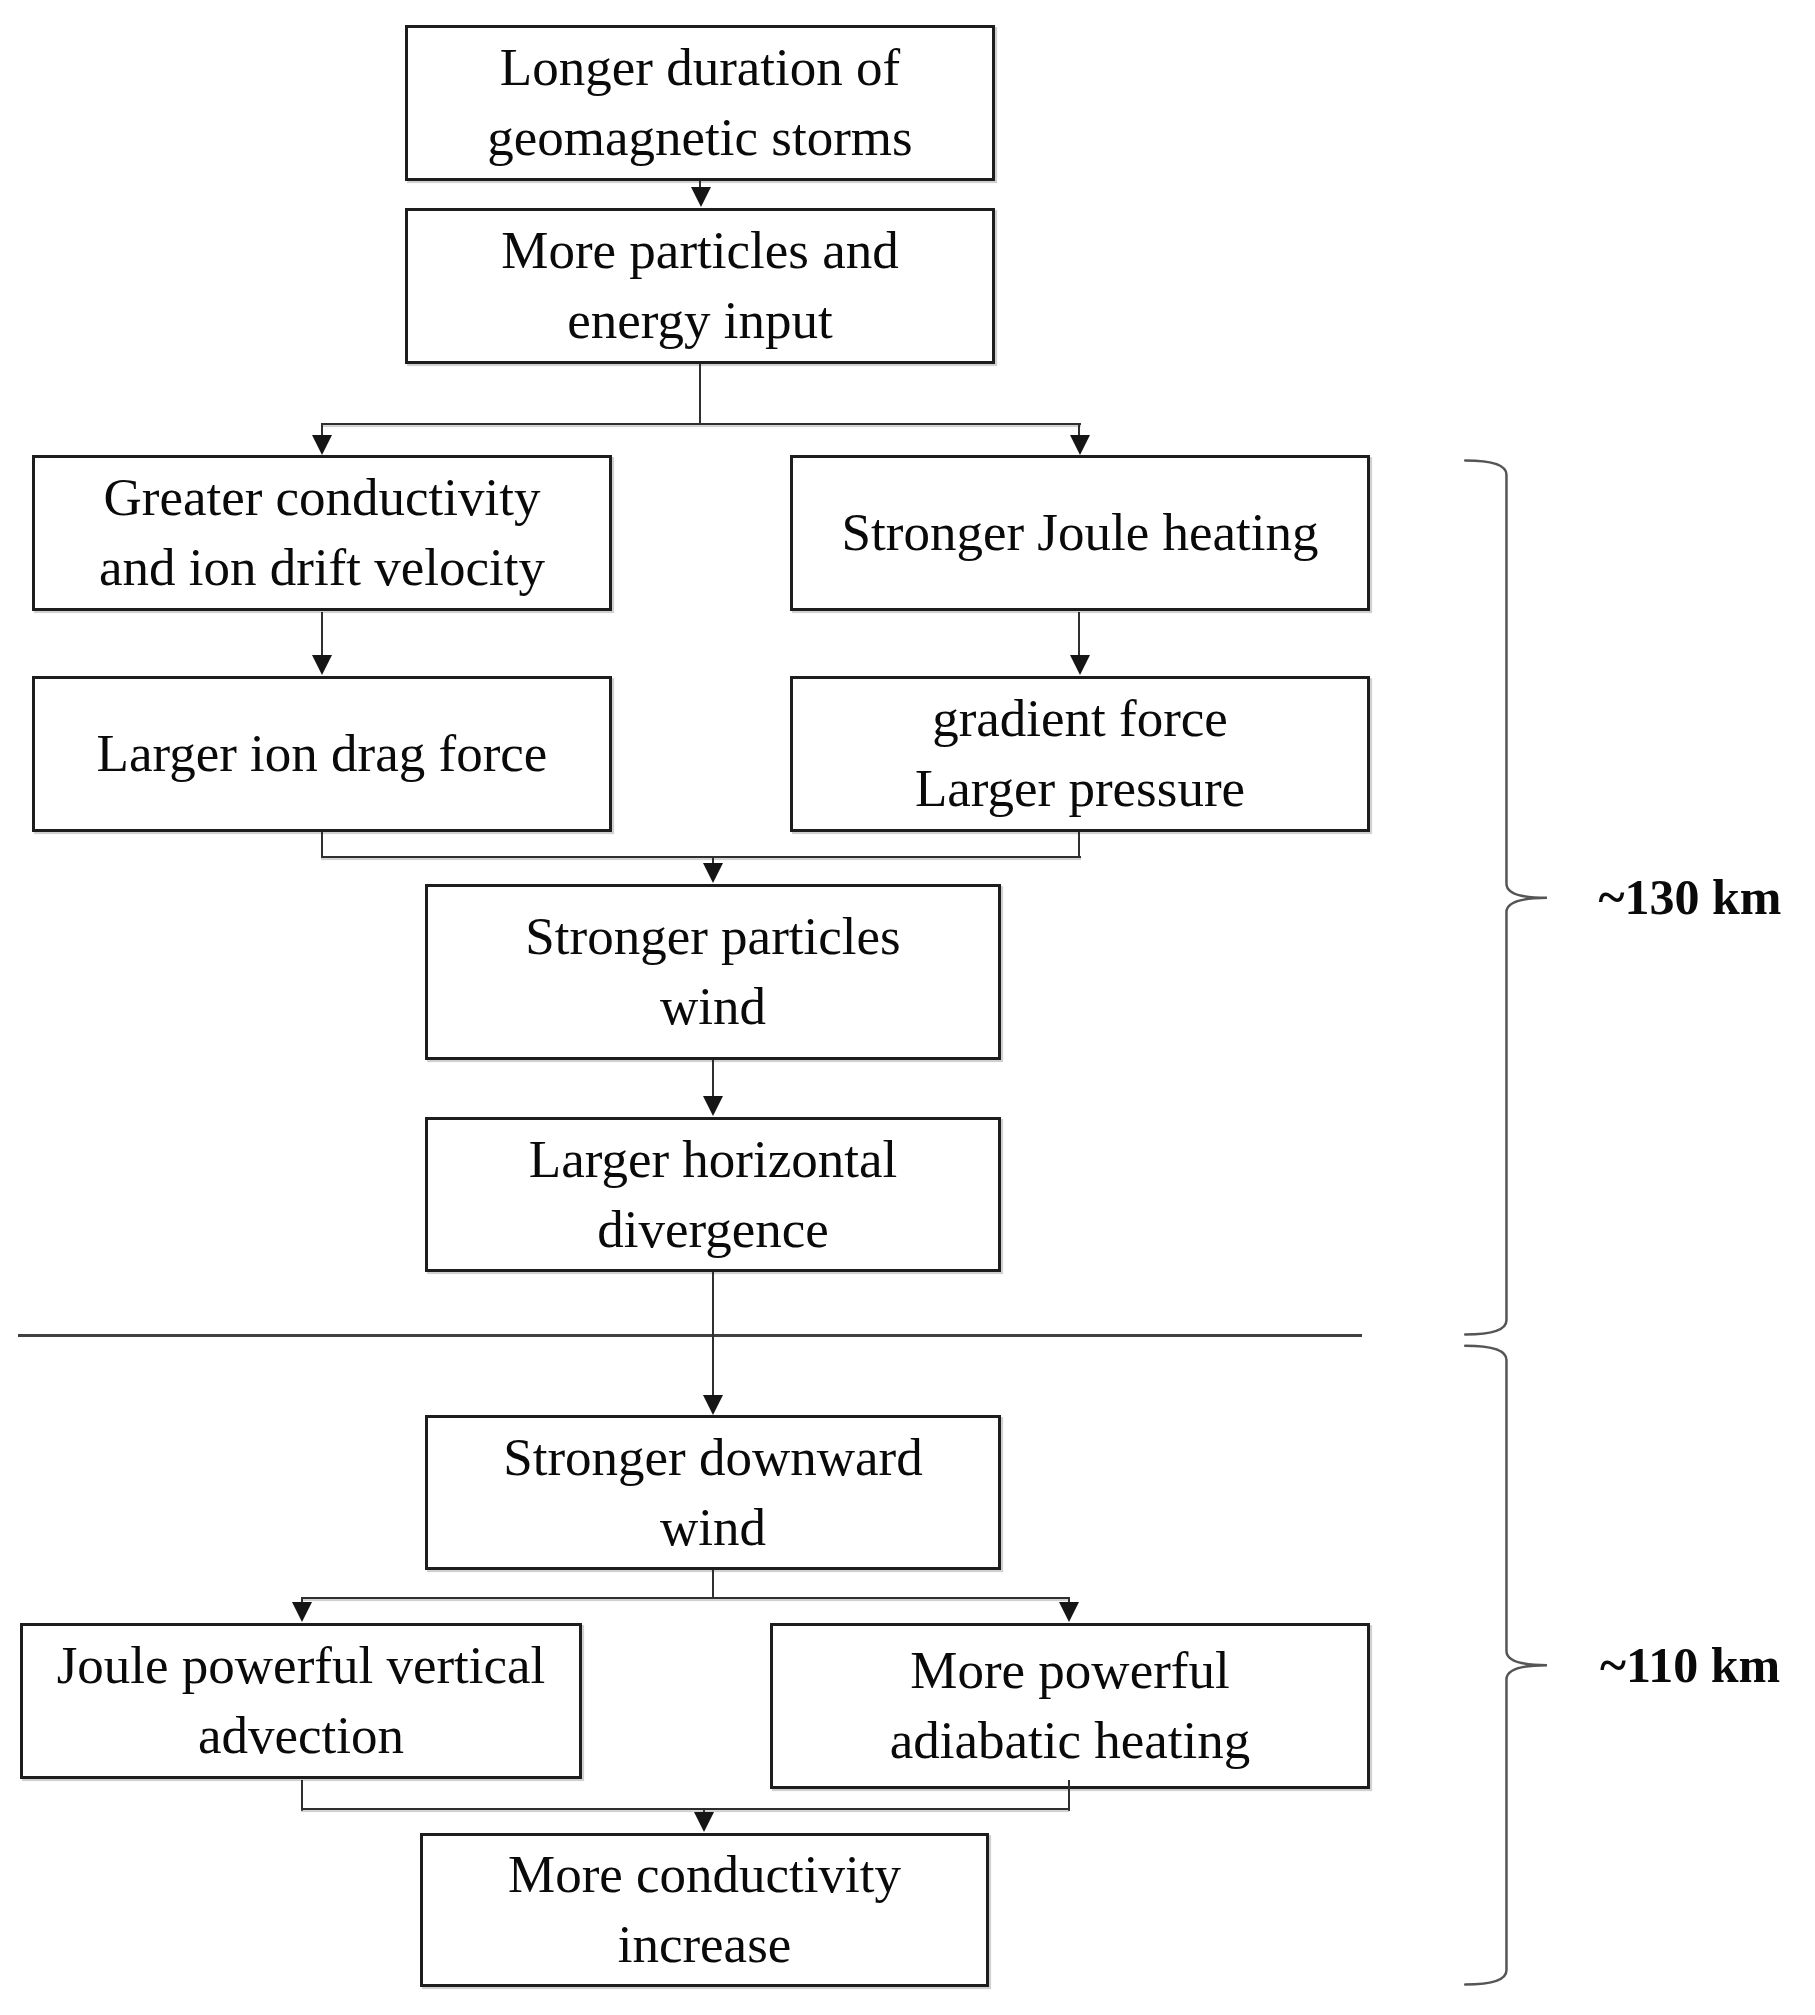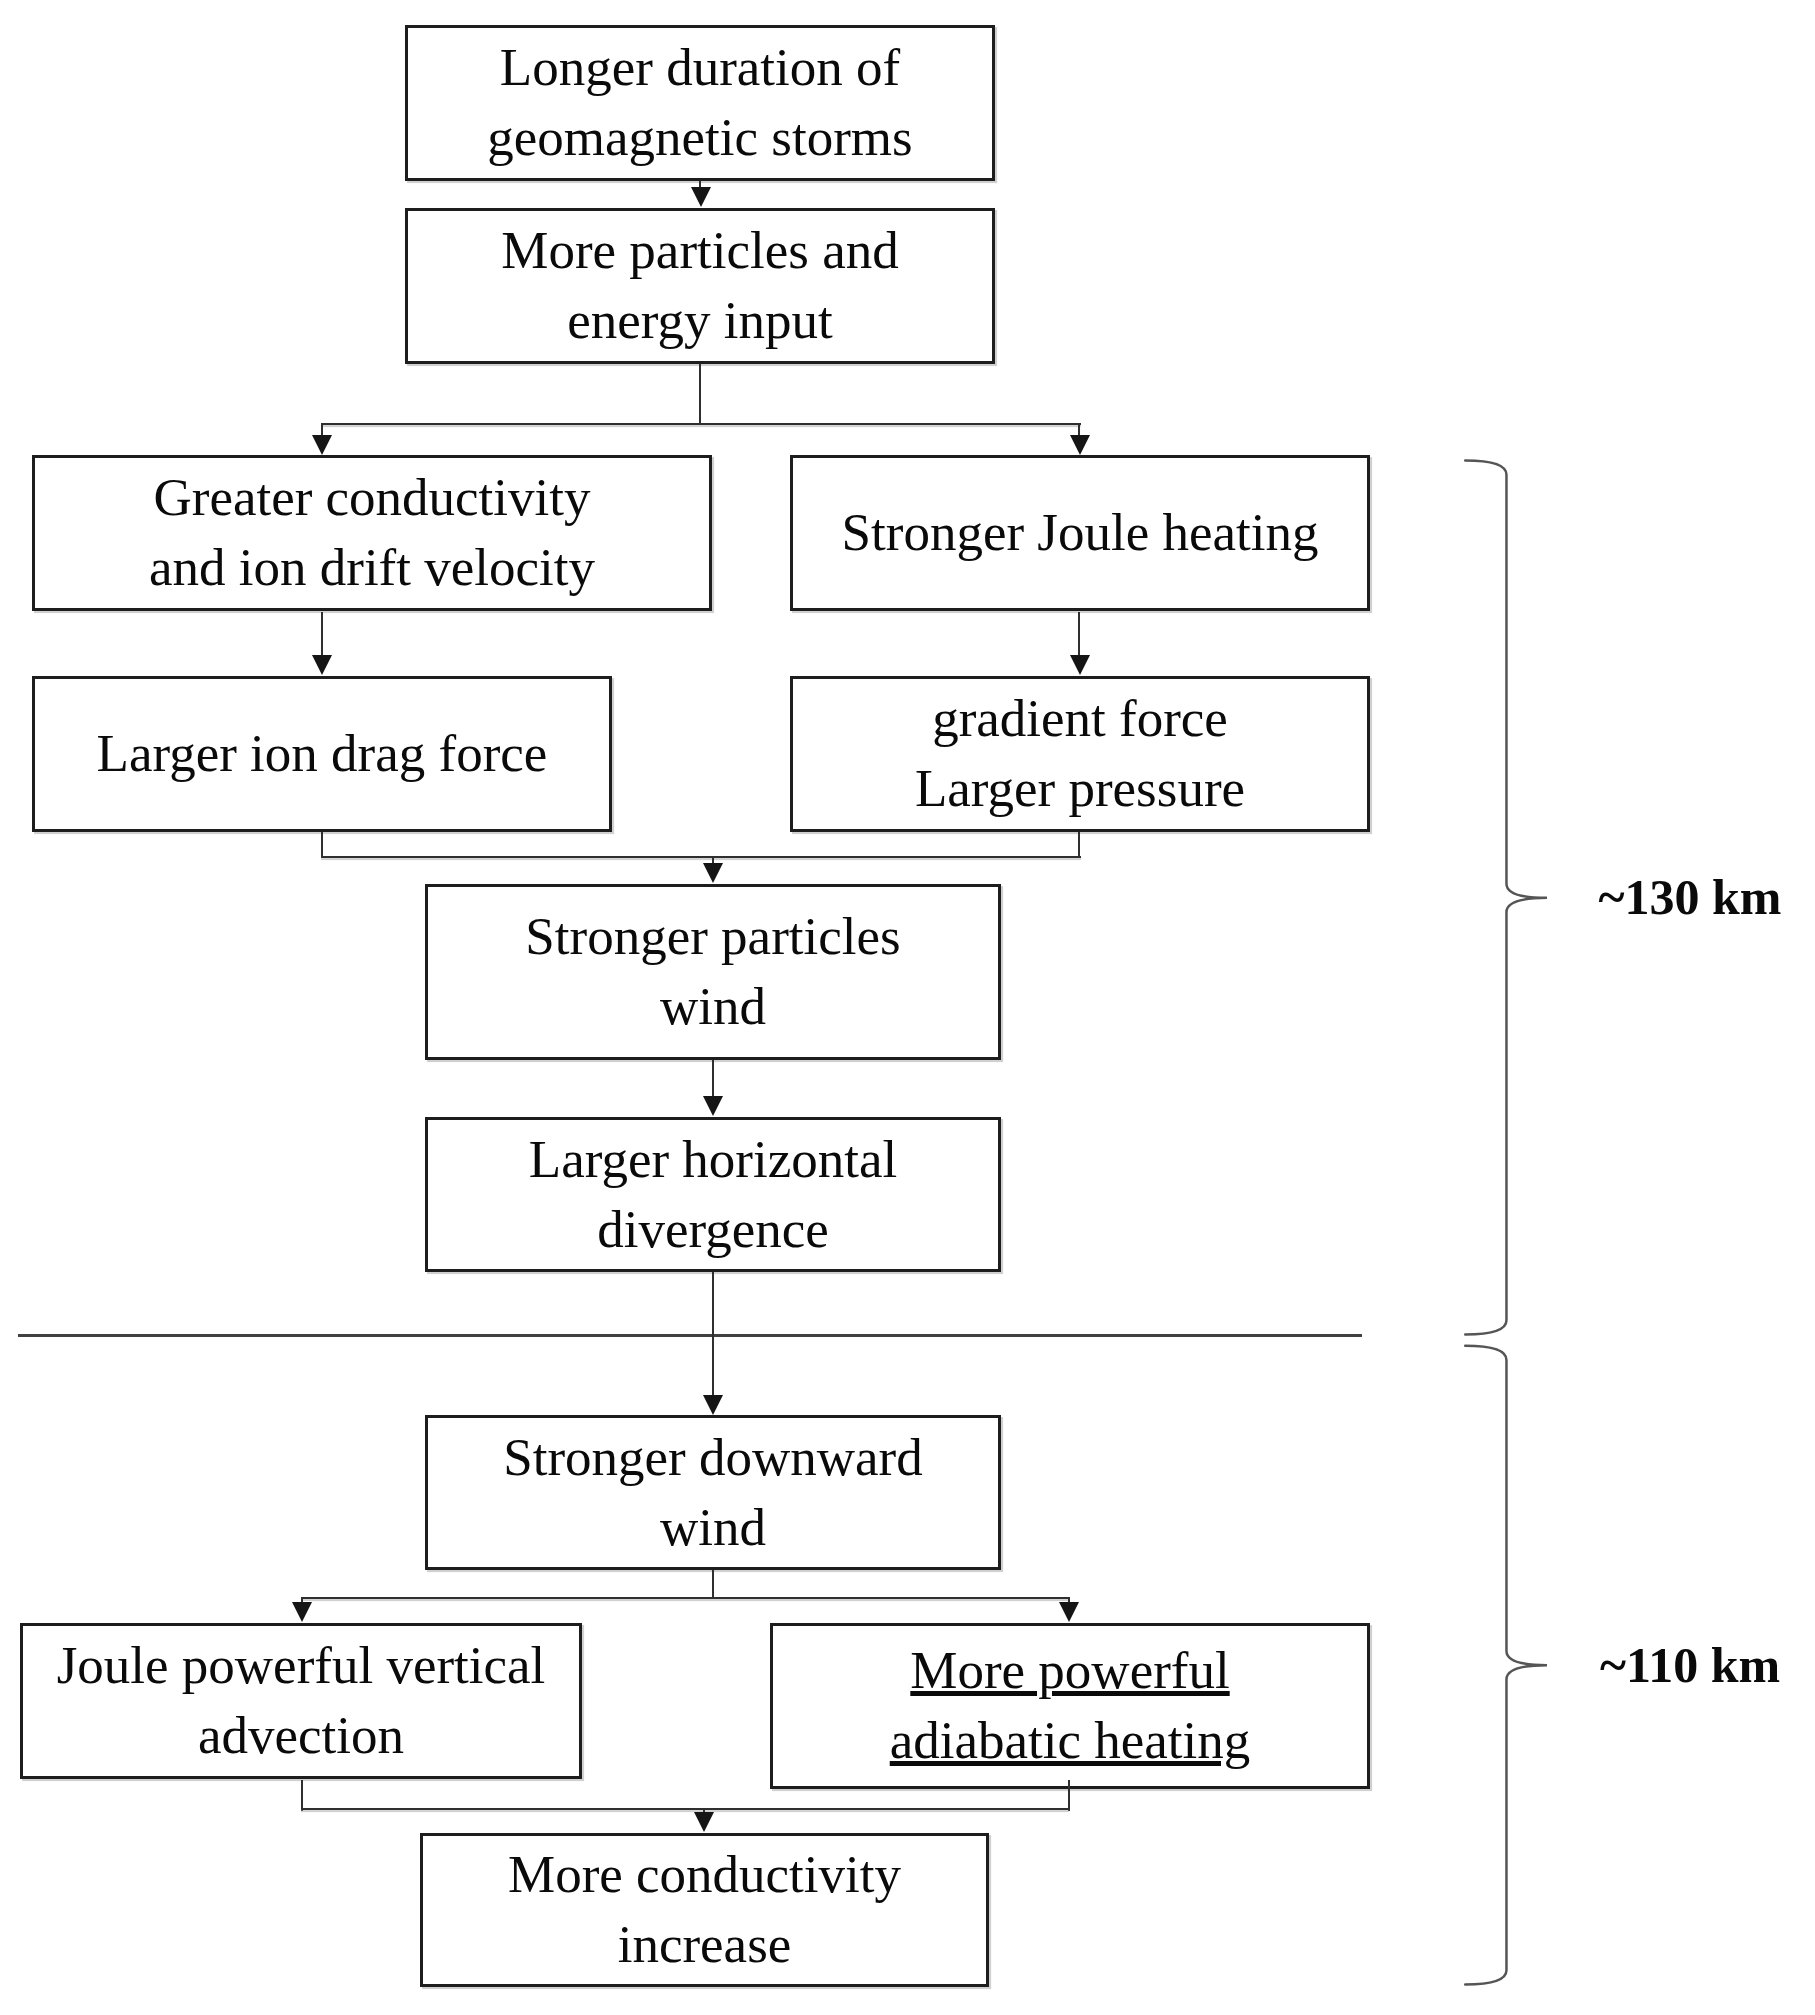--- a/index.html
+++ b/index.html
@@ -19,29 +19,29 @@
     justify-content:center;align-items:center;
     text-align:center;
     font-size:53px;line-height:1.32;
     color:#0a0a0a;
     box-shadow:2.1px 2.1px 0 rgba(120,120,120,.35);
   }
   .node .ln{display:block;white-space:nowrap;}
   
   #n-storms      {left:405px;  top:25px;   width:590px; height:156px;}
   #n-particles   {left:405px;  top:208px;  width:590px; height:156px;}
-  #n-conductivity{left:32px;   top:455px;  width:680px; height:156px;}
+  #n-conductivity{left:32px;   top:455px;  width:580px; height:156px;}
   #n-joule       {left:790px; top:455px;  width:580px; height:156px;}
   #n-iondrag     {left:32px;   top:676px;  width:580px; height:156px;}
   #n-pressure    {left:790px; top:676px;  width:580px; height:156px;}
   #n-horizwind   {left:425px;  top:884px; width:576px; height:176px;}
   #n-divergence  {left:425px;  top:1117px; width:576px; height:155px;}
   #n-downwind    {left:425px;  top:1415px; width:576px; height:155px;}
   #n-advection   {left:20px;   top:1623px; width:562px; height:156px;}
-  #n-adiabatic   {left:770px; top:1623px; width:600px; height:166px;text-decoration:underline;}
+  #n-adiabatic   {left:770px; top:1623px; width:600px; height:166px;}
   #n-temperature {left:420px;  top:1833px; width:569px; height:154px;}
 
   
   .vl{position:absolute;width:2.1px;background:#2f2f2f;}
   .hl{position:absolute;height:2.1px;background:#2f2f2f;box-shadow:0 2.1px 0 rgba(150,150,150,.45);}
   .ah{position:absolute;width:0;height:0;
       border-left:10px solid transparent;
       border-right:10px solid transparent;
       border-top:20.6px solid #151515;}
   #divider{position:absolute;left:18px;top:1334px;width:1344px;height:2.8px;background:#414141;}

